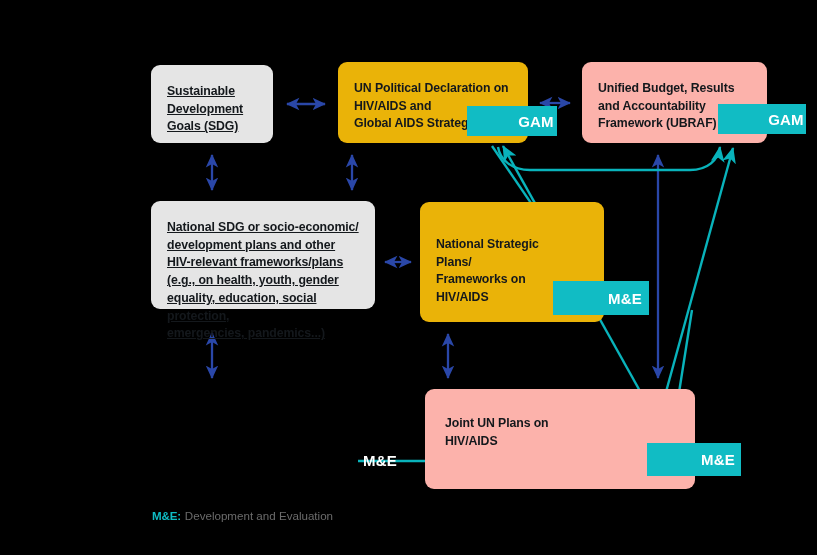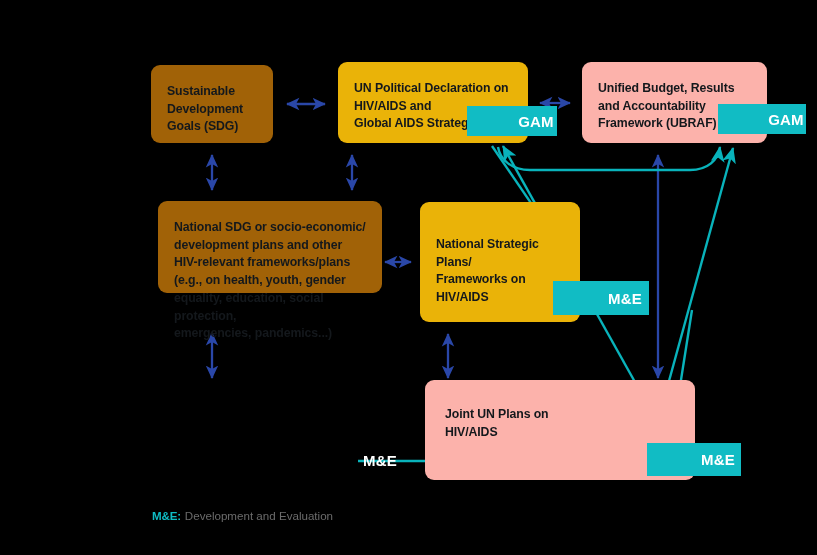--- a/index.html
+++ b/index.html
@@ -26,21 +26,21 @@
     position: absolute;
     border-radius: 9px;
     box-sizing: border-box;
     padding: 18px 16px 14px 16px;
     color: #14181c;
     font-size: 12.3px;
     font-weight: bold;
     line-height: 1.44;
     letter-spacing: -0.1px;
   }
-  .node.teal   { background: #a16207; }
+  .node.teal   { background: #e5e5e5; text-decoration: underline; }
   .node.orange { background: #eab308; }
   .node.pink   { background: #fcb2ab; }
 
   .badge {
     position: absolute;
     background: #11bcc4;
     color: #ffffff;
     font-size: 15px;
     font-weight: bold;
     letter-spacing: 0.2px;
@@ -51,24 +51,24 @@
   }
   .badge.flat {
     background: transparent;
     color: #ffffff;
   }
 
   
   #box-sdg      { left:151px; top:65px;  width:122px; height:78px;  }
   #box-decl     { left:338px; top:62px;  width:190px; height:81px;  }
   #box-ubraf    { left:582px; top:62px;  width:185px; height:81px;  }
-  #box-natsdg   { left:158px; top:201px; width:224px; height:92px; }
-  #box-nsp      { left:420px; top:202px; width:160px; height:120px; }
+  #box-natsdg   { left:151px; top:201px; width:224px; height:108px; }
+  #box-nsp      { left:420px; top:202px; width:184px; height:120px; }
   #box-unsdcf   { left:151px; top:389px; width:220px; height:100px; }
-  #box-joint    { left:425px; top:380px; width:270px; height:100px; }
+  #box-joint    { left:425px; top:389px; width:270px; height:100px; }
 
   #badge-gam-decl  { left:467px; top:106px; width:42px;  height:30px; }
   #badge-gam-ubraf { left:718px; top:104px; width:40px;  height:30px; }
   #badge-me-nsp    { left:553px; top:281px; width:48px;  height:34px; }
   #badge-me-unsdcf { left:312px; top:450px; width:40px;  height:20px; }
   #badge-me-joint  { left:647px; top:443px; width:46px;  height:33px; }
 
   
   #legend {
     position: absolute;

